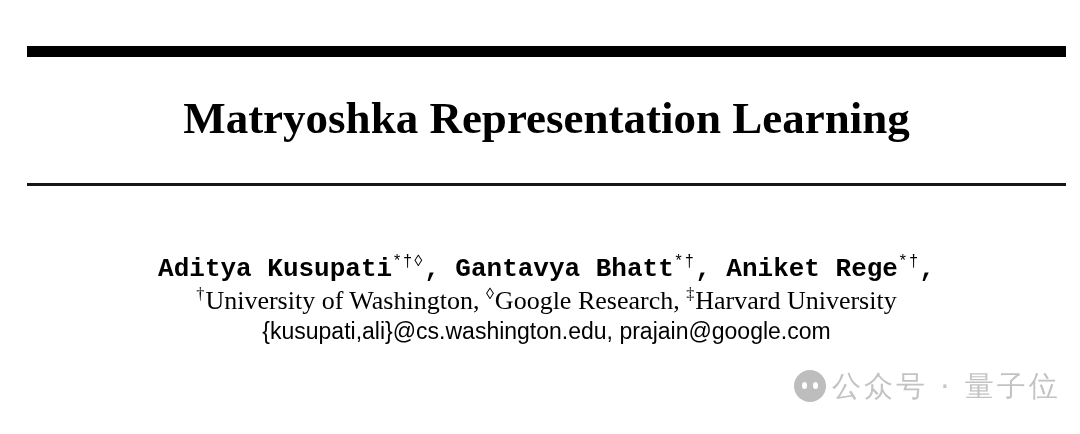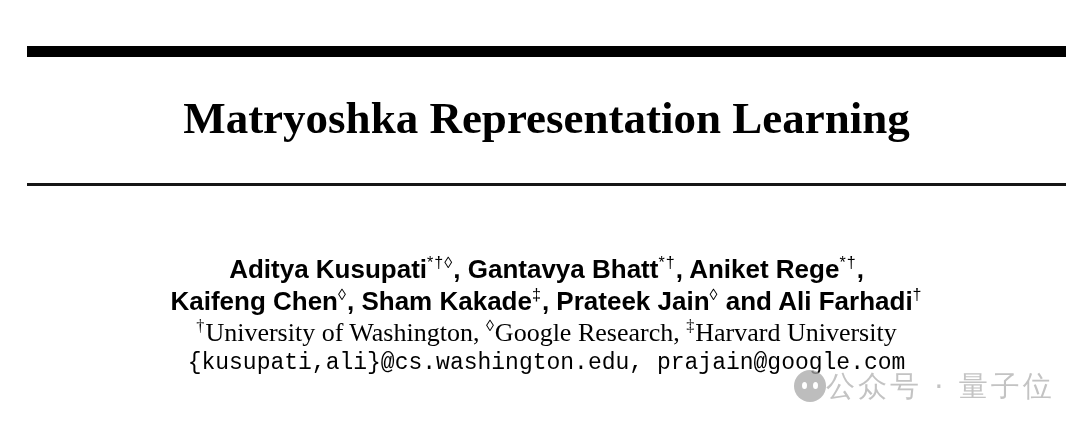--- a/index.html
+++ b/index.html
@@ -32,51 +32,52 @@
   }
   .authors {
     position: absolute;
     top: 253px;
     left: 27px;
     width: 1039px;
     text-align: center;
     white-space: nowrap;
   }
   .line-bold {
-    font-family: Liberation Sans, sans-serif;
+    font-family: Liberation Mono, monospace;
     font-weight: bold;
     font-size: 26px;
     line-height: 32px;
   }
   .line-regular {
     font-family: "Liberation Serif", serif;
     font-weight: normal;
     font-size: 26px;
     line-height: 31px;
   }
   .line-mono {
-    font-family: Liberation Mono, monospace;
+    font-family: Liberation Sans, sans-serif;
     font-weight: normal;
     font-size: 23px;
     line-height: 31px;
     letter-spacing: 0px;
   }
   .authors sup {
     font-weight: normal;
     font-size: 62%;
     line-height: 0;
     vertical-align: super;
     letter-spacing: 1px;
   }
   .watermark {
     position: absolute;
     top: 370px;
     left: 794px;
     display: flex;
     align-items: center;
+    gap: 6px;
     pointer-events: none;
   }
   .wm-logo {
     position: relative;
     width: 32px;
     height: 32px;
     border-radius: 50%;
     background: #a8a8a8;
     opacity: 0.75;
     flex: 0 0 auto;
@@ -103,21 +104,20 @@
 </head>
 <body>
 
 <div class="page">
   <div class="rule thick"></div>
   <h1 class="title">Matryoshka Representation Learning</h1>
   <div class="rule thin"></div>
 
   <div class="authors" id="author-block">
       <div class="line-bold">Aditya Kusupati<sup>*†◊</sup>, Gantavya Bhatt<sup>*†</sup>, Aniket Rege<sup>*†</sup>,</div>
-      <div class="line-bold">Kaifeng Chen<sup>◊</sup>, Sham Kakade<sup>‡</sup>, Prateek Jain<sup>◊</sup> and Ali Farhadi<sup>†</sup></div>
       <div class="line-regular"><sup>†</sup>University of Washington, <sup>◊</sup>Google Research, <sup>‡</sup>Harvard University</div>
       <div class="line-mono">{kusupati,ali}@cs.washington.edu, prajain@google.com</div>
     </div>
 
   <div class="watermark">
     <span class="wm-logo"></span>
     <span class="wm-text" style="color: rgb(195, 195, 195);">公众号 · 量子位</span>
   </div>
 </div>
 

